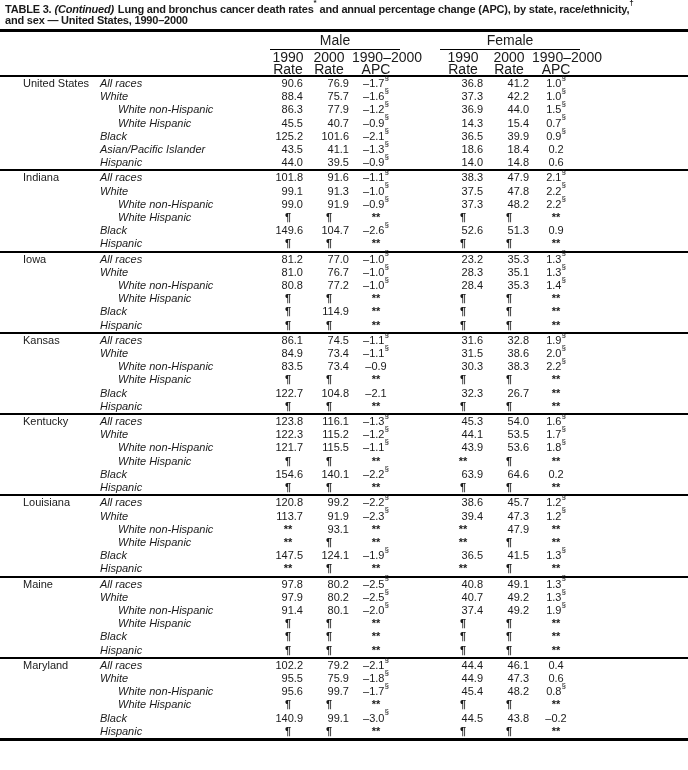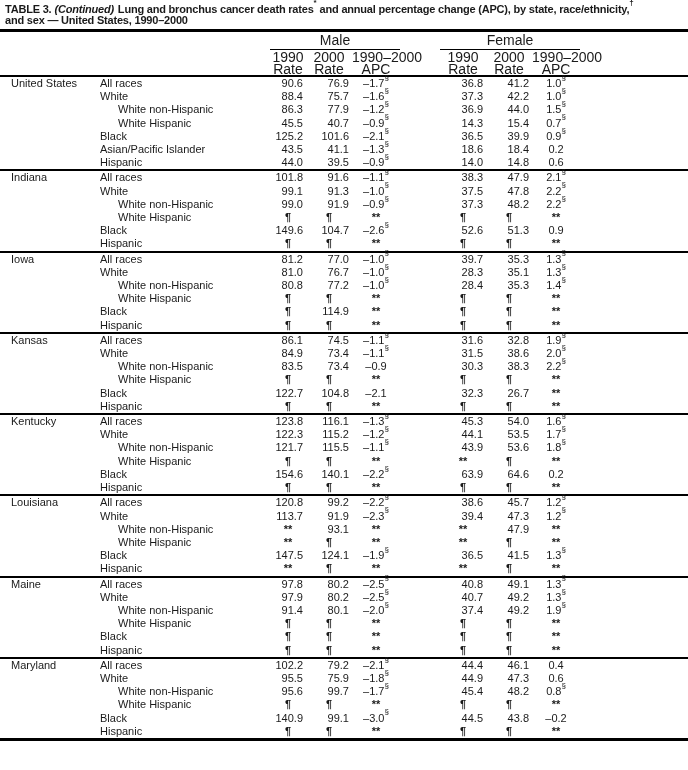--- a/index.html
+++ b/index.html
@@ -48,22 +48,22 @@
   th.grp { border-bottom:1.5px solid #000; text-align:center; padding-bottom:1px; }
   tr.sub-row th { border-bottom:2.5px solid #000; padding:2px 0 0; }
   th.colhdr { text-align:center; line-height:11.5px; white-space:nowrap; overflow:visible; }
   th.colhdr span { display:block; }
 
   tbody td {
     font-size:11px; height:13.2px; line-height:13.2px;
     padding:0; vertical-align:bottom; white-space:nowrap; overflow:visible;
   }
   tr.group-start td { border-top:2px solid #000; }
-  td.c-state { padding-left:11px; }
-  td.c-race  { padding-left:8px; }
+  td.c-state { padding-left:23px; }
+  td.c-race  { padding-left:8px;font-style:italic; }
   td.c-race.indent { padding-left:26px; }
   td.c-num { text-align:right; padding-right:3px; }
   td.c-apc { text-align:center; }
   td.sym   { text-align:center; font-weight:bold; padding-right:0; }
   td sup.fn { top:-2.5px; }
 </style>
 </head>
 <body>
 
 <div class="page">
@@ -283,21 +283,21 @@
           <td class="c-apc sym">**</td>
           <td class="c-trailer"></td>
         </tr>
         <tr class="group-start">
           <td class="c-state">Iowa</td>
           <td class="c-race">All races</td>
           <td class="c-num">81.2</td>
           <td class="c-num">77.0</td>
           <td class="c-apc">–1.0<sup class="fn">§</sup></td>
           <td class="c-spacer"></td>
-          <td class="c-num">39.7</td>
+          <td class="c-num">23.2</td>
           <td class="c-num">35.3</td>
           <td class="c-apc">1.3<sup class="fn">§</sup></td>
           <td class="c-trailer"></td>
         </tr>
         <tr>
           <td class="c-state"></td>
           <td class="c-race">White</td>
           <td class="c-num">81.0</td>
           <td class="c-num">76.7</td>
           <td class="c-apc">–1.0<sup class="fn">§</sup></td>

